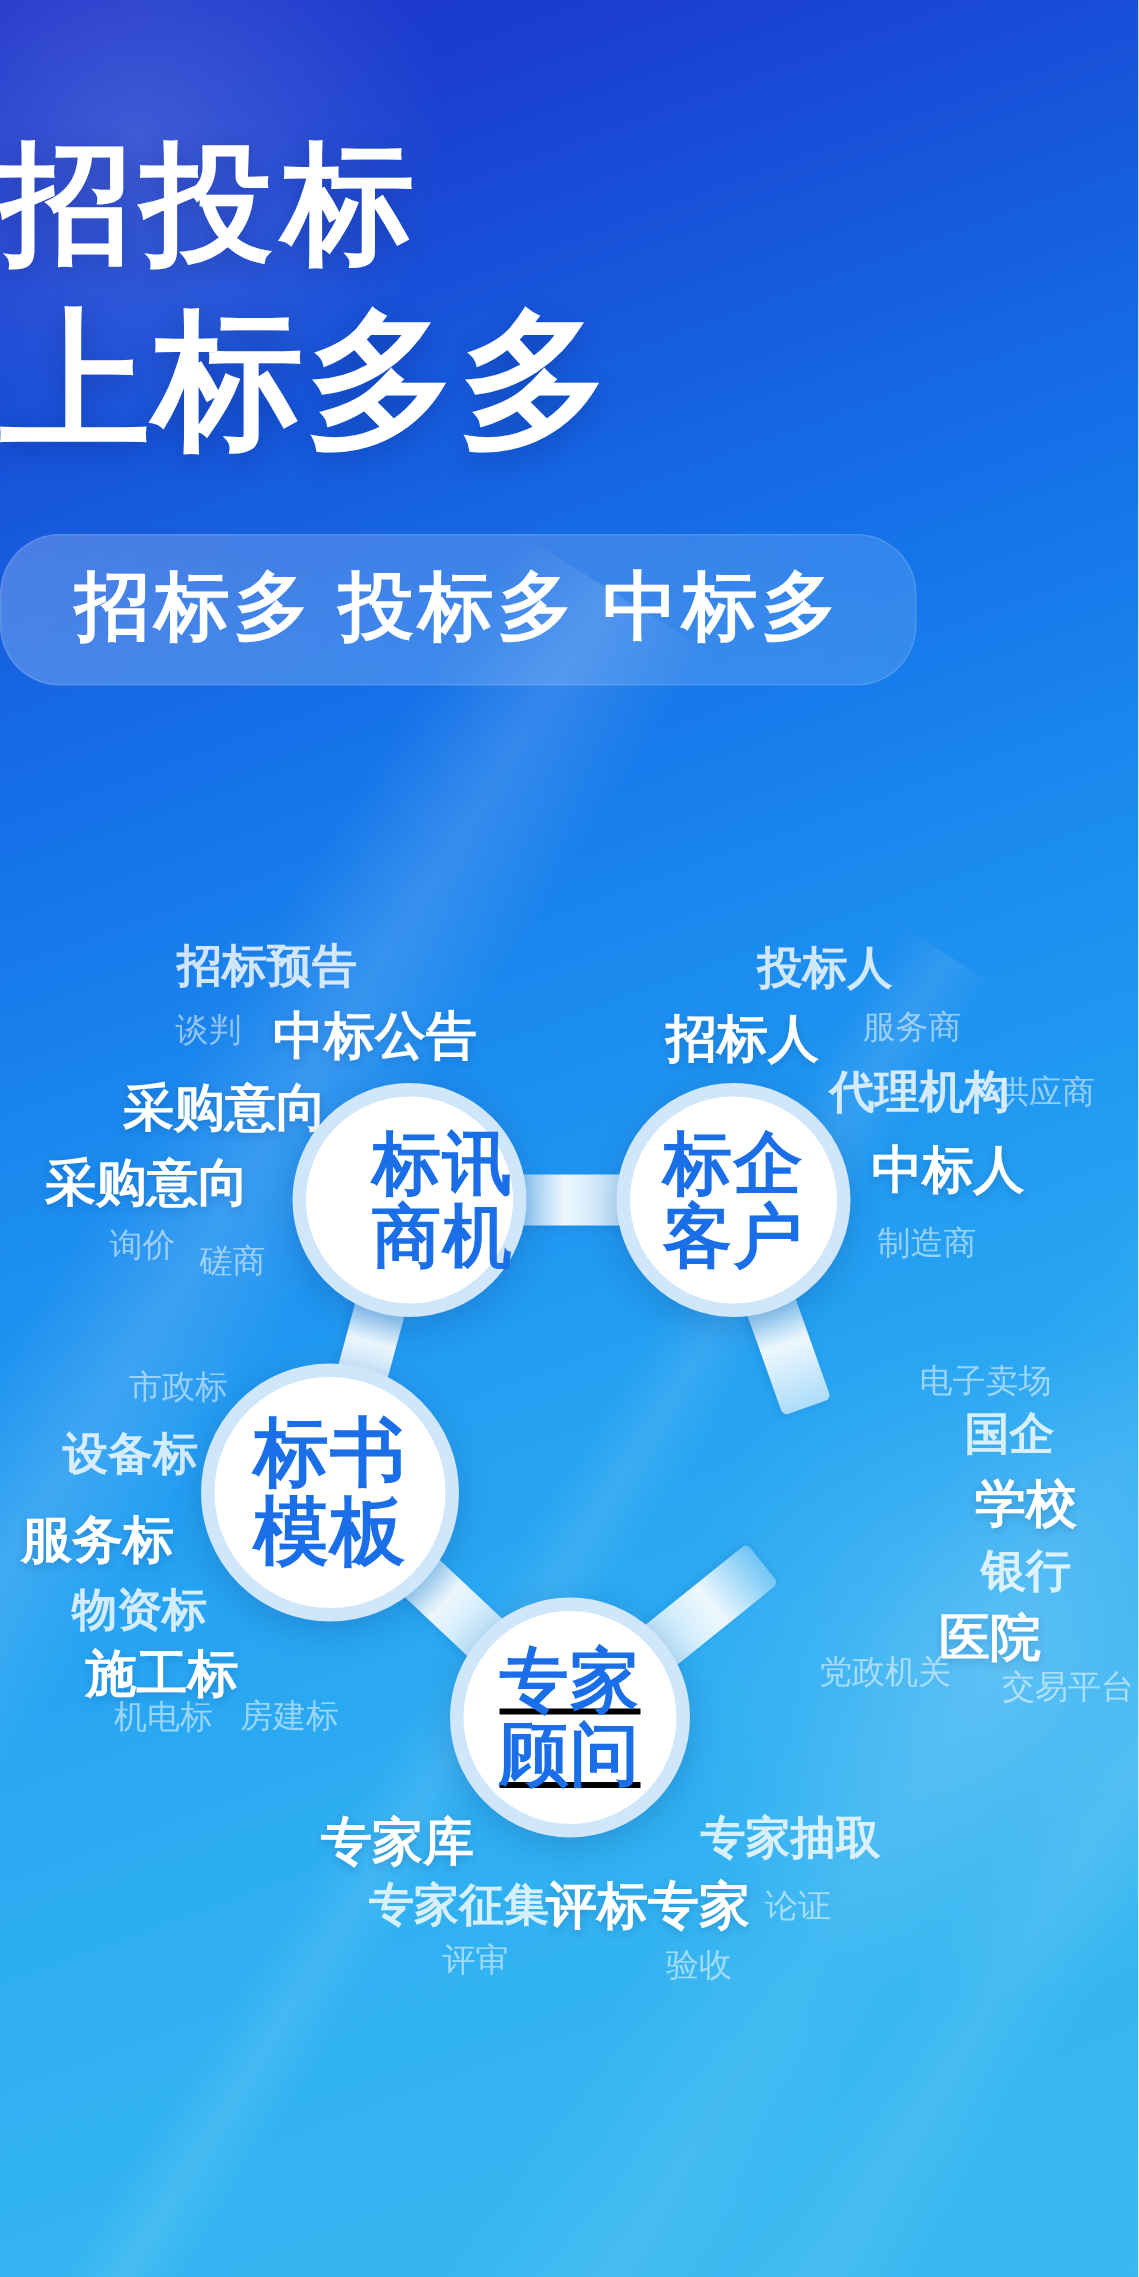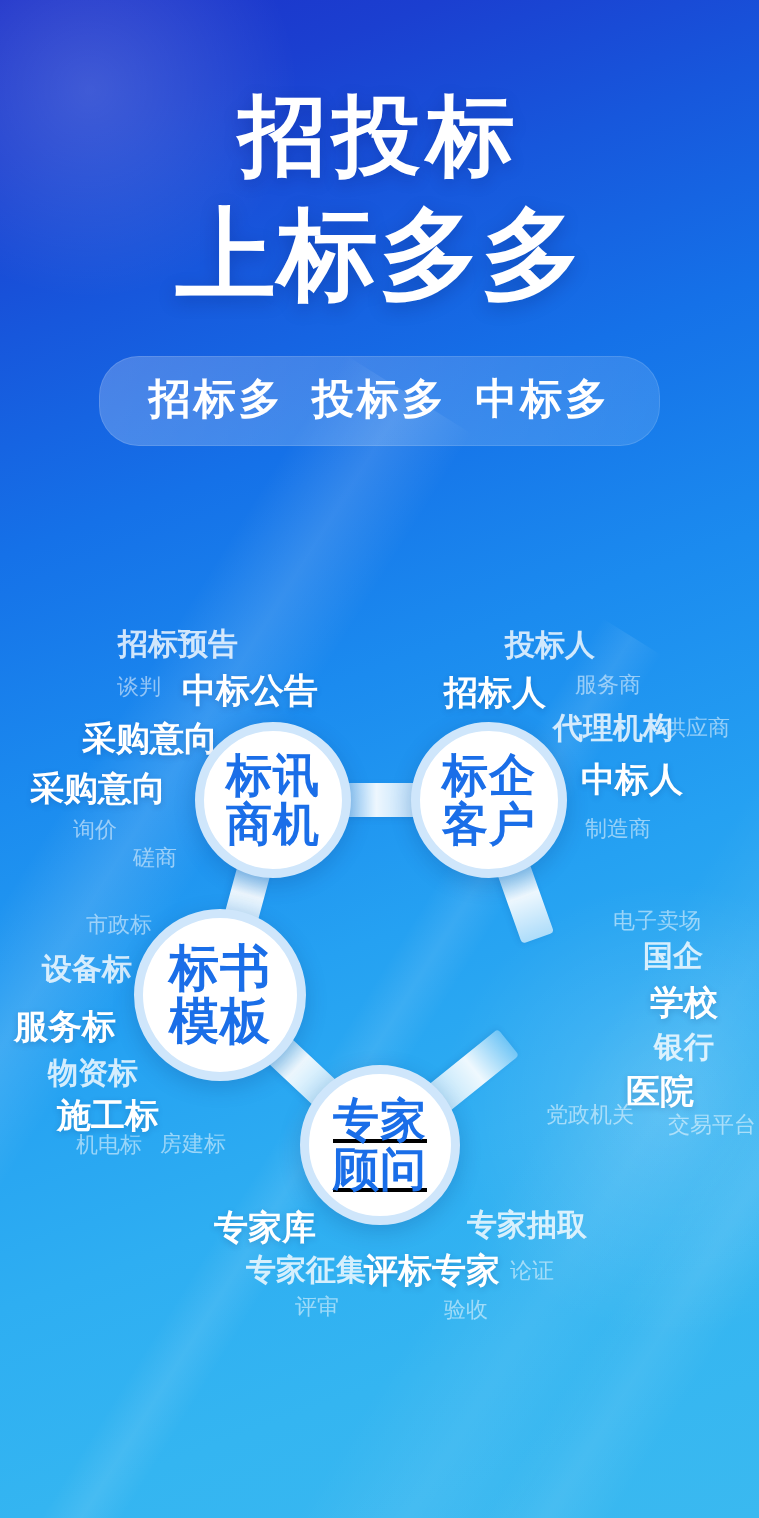--- a/index.html
+++ b/index.html
@@ -38,42 +38,41 @@
   .sk4{ left:690px;  top:250px; width:110px; height:1900px; transform:rotate(32deg); opacity:.6;}
   .glow{
     position:absolute; border-radius:50%;
     background:radial-gradient(circle, rgba(255,255,255,.16) 0%, rgba(255,255,255,0) 70%);
     pointer-events:none;
   }
   .gl1{ left:-120px; top:-120px; width:420px; height:420px; }
   .gl2{ right:-140px; top:880px; width:460px; height:460px; }
 
   
-  .header{ position:absolute; left:0; top:0; width:759px; text-align:center; }
+  .header{ position:absolute; left:0; top:0; width:759px; }
   .title1{
     margin-top:92px;
     font-size:88px; line-height:1.0; font-weight:bold; color:#fff;
     letter-spacing:6px;
     text-shadow:0 4px 16px rgba(0,20,90,.22);
   }
   .title2{
     margin-top:24px;
     font-size:100px; line-height:1.0; font-weight:bold; color:#fff;
     letter-spacing:2px;
     text-shadow:0 5px 18px rgba(0,20,90,.25);
   }
   .pill{
     display:inline-block;
     margin-top:52px;
     padding:15px 50px 19px 50px;
     border-radius:40px;
     background:linear-gradient(100deg, rgba(255,255,255,.22) 0%, rgba(255,255,255,.12) 100%);
-    color:#fff; font-size:42px; font-weight:bold; letter-spacing:3px;
+    color:#fff; font-size:50px; font-weight:bold; letter-spacing:3px;
     box-shadow:inset 0 0 0 1px rgba(255,255,255,.12);
-    font-family:Liberation Mono, monospace;
   }
 
   
   .diagram{ position:absolute; left:0; top:0; width:759px; height:1174px; }
 
   
   .conn{
     position:absolute;
     background:linear-gradient(90deg, rgba(255,255,255,.30) 0%, rgba(255,255,255,.92) 45%, rgba(255,255,255,.62) 100%);
     border-radius:4px;
@@ -129,21 +128,21 @@
       <div class="conn" style="width: 70.8742px; height: 34px; left: 211.063px; top: 880.5px; transform: rotate(105.205deg);"></div>
       <div class="conn" style="width: 81.0287px; height: 34px; left: 483.986px; top: 883px; transform: rotate(70.4551deg);"></div>
       <div class="conn" style="width: 86.5171px; height: 34px; left: 256.741px; top: 1053px; transform: rotate(43.1524deg);"></div>
       <div class="conn" style="width: 98.3385px; height: 34px; left: 420.831px; top: 1055.5px; transform: rotate(141.147deg);"></div>
       <div class="kw t2" style="left: 118px; top: 624px;">招标预告</div>
       <div class="kw t3" style="left: 117px; top: 672px;">谈判</div>
       <div class="kw t1" style="left: 182px; top: 668px;">中标公告</div>
       <div class="kw t1" style="left: 82px; top: 716px;">采购意向</div>
       <div class="kw t1" style="left: 30px; top: 766px;">采购意向</div>
       <div class="kw t3" style="left: 73px; top: 815px;">询价</div>
-      <div class="kw t3" style="left: 133px; top: 843px;">磋商</div>
+      <div class="kw t3" style="left: 133px; top: 826px;">磋商</div>
       <div class="kw t2" style="left: 505px; top: 625px;">投标人</div>
       <div class="kw t1" style="left: 444px; top: 670px;">招标人</div>
       <div class="kw t3" style="left: 575px; top: 670px;">服务商</div>
       <div class="kw t2" style="left: 553px; top: 708px;">代理机构</div>
       <div class="kw t3" style="left: 664px; top: 713px;">供应商</div>
       <div class="kw t1" style="left: 581px; top: 757px;">中标人</div>
       <div class="kw t3" style="left: 585px; top: 814px;">制造商</div>
       <div class="kw t3" style="left: 86px; top: 910px;">市政标</div>
       <div class="kw t2" style="left: 42px; top: 949px;">设备标</div>
       <div class="kw t1" style="left: 14px; top: 1004px;">服务标</div>
@@ -158,21 +157,21 @@
       <div class="kw t1" style="left: 626px; top: 1069px;">医院</div>
       <div class="kw t3" style="left: 546px; top: 1100px;">党政机关</div>
       <div class="kw t3" style="left: 668px; top: 1110px;">交易平台</div>
       <div class="kw t1" style="left: 214px; top: 1205px;">专家库</div>
       <div class="kw t2" style="left: 467px; top: 1205px;">专家抽取</div>
       <div class="kw t2" style="left: 246px; top: 1250px;">专家征集</div>
       <div class="kw t1" style="left: 364px; top: 1248px;">评标专家</div>
       <div class="kw t3" style="left: 510px; top: 1256px;">论证</div>
       <div class="kw t3" style="left: 295px; top: 1292px;">评审</div>
       <div class="kw t3" style="left: 444px; top: 1295px;">验收</div>
-      <div class="bubble b-sm" style="width: 156px; height: 156px; left: 195px; top: 722px;">
+      <div class="bubble b-sm" style="width: 156px; height: 156px; left: 195px; top: 722px; justify-content: flex-end;">
         <div class="btxt">
           <div>标讯</div>
           <div>商机</div>
         </div>
       </div>
       <div class="bubble b-sm" style="width: 156px; height: 156px; left: 411px; top: 722px;">
         <div class="btxt">
           <div>标企</div>
           <div>客户</div>
         </div>

